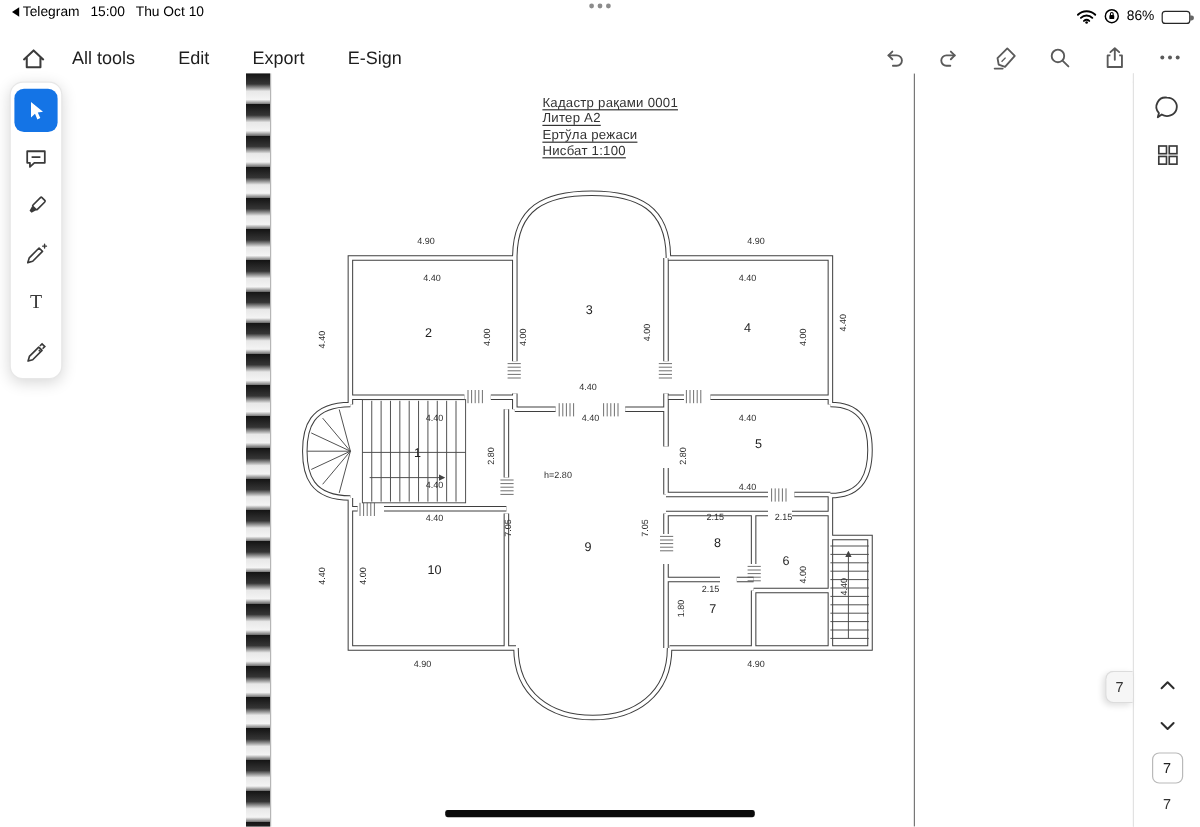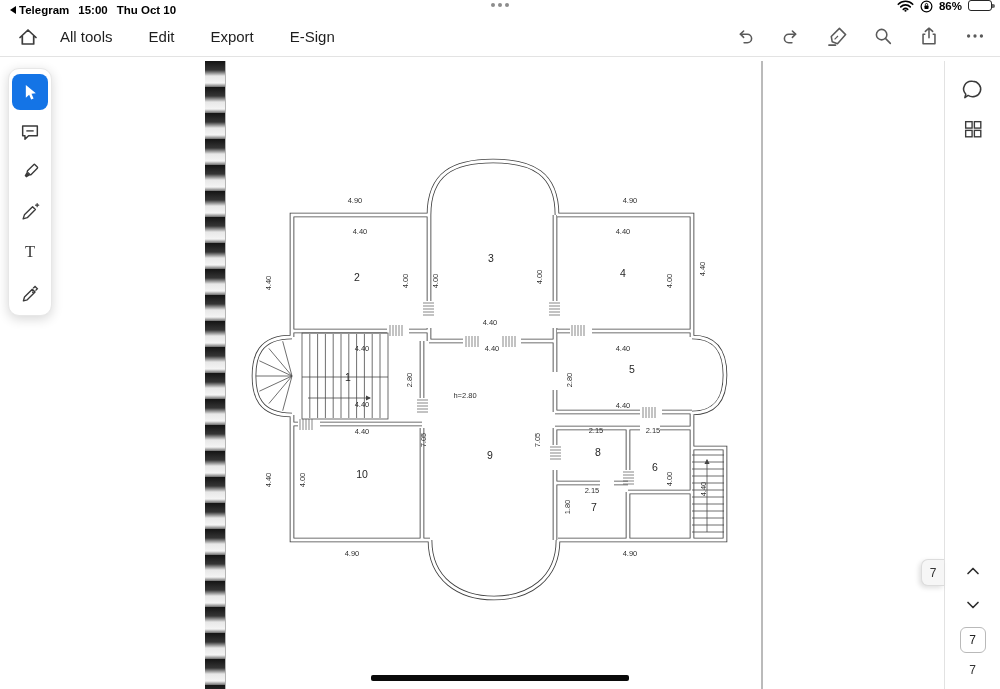--- a/index.html
+++ b/index.html
@@ -1,32 +1,32 @@
 <!DOCTYPE html>
 <html><head>
 <meta charset="utf-8">
 <style>
   *{margin:0;padding:0;box-sizing:border-box}
   html,body{width:1000px;height:689px}
   body{position:relative;font-family:"Liberation Sans",sans-serif;background:#fff;overflow:hidden;color:#222}
 
   
-  .status-bar{position:absolute;top:0;left:0;width:100%;height:20px;background:#fff;font-size:11.5px;font-weight:700;color:#000}
+  .status-bar{position:absolute;top:0;left:0;width:100%;height:20px;background:#fff;font-size:11.5px;font-weight:400;color:#000}
   .sb-left{position:absolute;left:10px;top:0;height:20px;display:flex;align-items:center;gap:9px}
   .back{display:flex;align-items:center;gap:3px}
   .back-tri{width:0;height:0;border-top:4px solid transparent;border-bottom:4px solid transparent;border-right:6px solid #000}
   .sb-center{position:absolute;left:50%;top:3px;transform:translateX(-50%);display:flex;gap:3px}
   .sb-center i{width:4px;height:4px;border-radius:50%;background:#8c8c8c;display:block}
-  .sb-right{position:absolute;right:8px;top:0;height:20px;display:flex;align-items:flex-start;gap:6px}
+  .sb-right{position:absolute;right:8px;top:0;height:20px;display:flex;align-items:flex-end;gap:6px}
   .batt{width:24px;height:11px;border:1px solid rgba(0,0,0,.85);border-radius:3px;position:relative;padding:1px}
   .batt-fill{height:100%;background:#000;border-radius:1.5px}
   .batt:after{content:"";position:absolute;right:-3.5px;top:3px;width:2.5px;height:4px;background:rgba(0,0,0,.6);border-radius:0 2px 2px 0}
 
   
-  .toolbar{position:absolute;top:16px;left:0;width:100%;height:41px;background:#fff;border-bottom:1px solid #e3e3e3}
+  .toolbar{position:absolute;top:28px;left:0;width:100%;height:41px;background:#fff;border-bottom:1px solid #e3e3e3}
   .home-btn{position:absolute;left:14px;top:7px;width:28px;height:28px;display:flex;align-items:center;justify-content:center}
   .menu{position:absolute;left:60px;top:0;height:40px;display:flex;align-items:center;gap:36px;font-size:15px;color:#1e1e1e}
   .tb-icons{position:absolute;right:12px;top:0;height:40px;display:flex;align-items:center;gap:20px}
   .icon-btn{width:26px;height:26px;display:flex;align-items:center;justify-content:center}
 
   
   .content{position:absolute;top:61px;left:0;right:56px;bottom:0;background:#fff;overflow:hidden}
   .binding{position:absolute;left:205px;top:0;width:21px;height:100%;
     background:repeating-linear-gradient(180deg,#141414 0px,#353535 9px,#8f8f8f 12px,#e8e8e8 15px,#f4f4f4 22px,#6d6d6d 26px);
     border-right:1px solid #b5b5b5}
@@ -290,20 +290,26 @@
         <text x="623" y="277" class="room">4</text>
         <text x="632" y="373" class="room">5</text>
         <text x="655" y="471" class="room">6</text>
         <text x="594" y="511" class="room">7</text>
         <text x="598" y="456" class="room">8</text>
         <text x="490" y="459" class="room">9</text>
         <text x="362" y="478" class="room">10</text>
       </g>
   </svg>
 
+  <div class="title-block" id="title-block">
+      <div class="title-line">Кадастр рақами 0001</div>
+      <div class="title-line">Литер А2</div>
+      <div class="title-line">Ертўла режаси</div>
+      <div class="title-line">Нисбат 1:100</div>
+    </div>
   <div class="bottom-bar"></div>
 </div>
 
 <div class="palette">
   <div class="tool selected">
     <svg width="20" height="20" viewBox="0 0 24 24">
       <path d="M7,3.5 L7,19 L11,15.4 L13.4,21 L16.3,19.7 L13.8,14.2 L19,13.4 Z" fill="#fff"></path>
     </svg>
   </div>
   <div class="tool">

